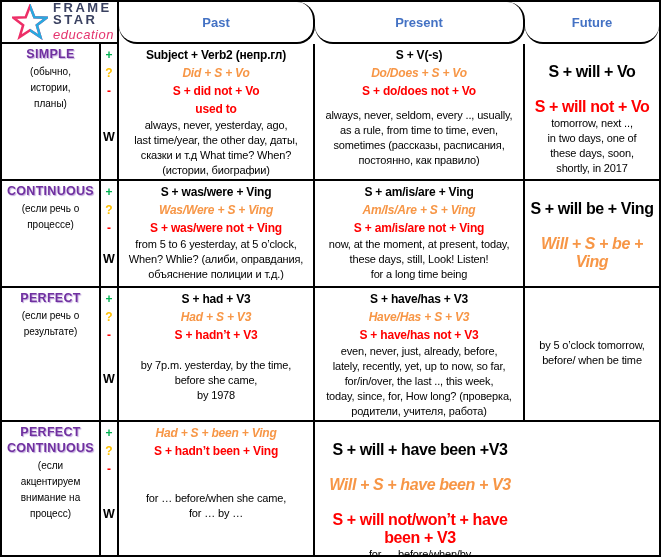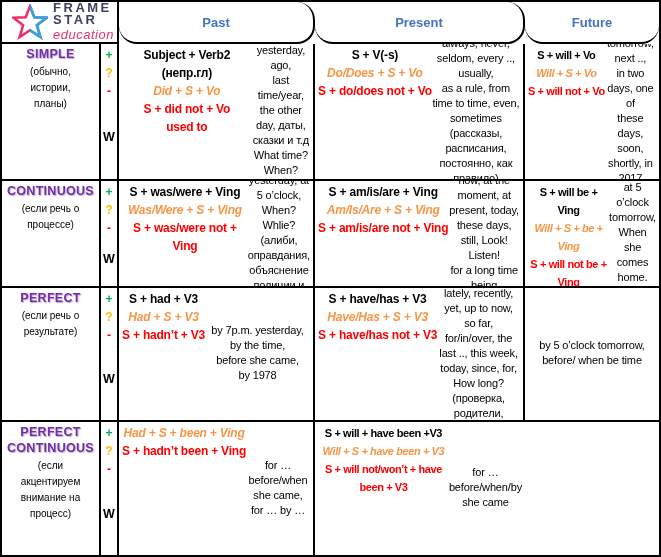--- a/index.html
+++ b/index.html
@@ -30,27 +30,27 @@
 
   
   .signcell { display:flex; flex-direction:column; align-items:center; padding-top:2px; }
   .sign { height:18px; line-height:18px; font-weight:bold; font-size:12px; }
   .sign.plus  { color:var(--plus,#00B050); }
   .sign.q     { color:var(--question_sign,#FFC000); }
   .sign.minus { color:var(--minus,#FF0000); }
   .wsign { flex:1; display:flex; align-items:center; font-weight:bold; font-size:12.5px; color:#000; padding-bottom:6px; }
 
   
-  .tense { display:flex; flex-direction:row; padding:2px 3px; }
+  .tense { display:flex; flex-direction:column; padding:2px 3px; }
   .formulas { text-align:center; }
   .f { line-height:18px; font-weight:bold; font-size:12px; letter-spacing:-0.2px; }
   .f.aff { color:#000; }
   .f.q   { color:var(--question_text,#F79646);font-style:italic; }
   .f.neg { color:var(--negative_text,#FF0000); }
-  .future-cell .f { font-size:11px; letter-spacing:-0.4px; }
+  .future-cell .f { font-size:16px; letter-spacing:-0.4px;margin-top:17px; }
   .words { flex:1; display:flex; align-items:center; justify-content:center; text-align:center;
            font-size:11px; line-height:15px; letter-spacing:-0.15px; white-space:pre-line; color:#000; padding-bottom:2px; }
 
   .star-svg { flex:0 0 auto; }
 </style>
 </head>
 <body>
 
 <div class="sheet">
 
@@ -105,21 +105,20 @@
       <div class="f neg">S + do/does not + Vo</div>
     </div>
     <div class="words">always, never, seldom, every .., usually,
 as a rule, from time to time, even,
 sometimes (рассказы, расписания,
 постоянно, как правило)</div>
   </div>
   <div class="cell tense future-cell last">
     <div class="formulas">
       <div class="f aff">S + will + Vo</div>
-      <div class="f q">Will + S + Vo</div>
       <div class="f neg">S + will not + Vo</div>
     </div>
     <div class="words">tomorrow, next ..,
 in two days, one of
 these days, soon,
 shortly, in 2017</div>
   </div>
 
   <div class="cell labelcell">
     <div class="rowlabel">CONTINUOUS</div>

